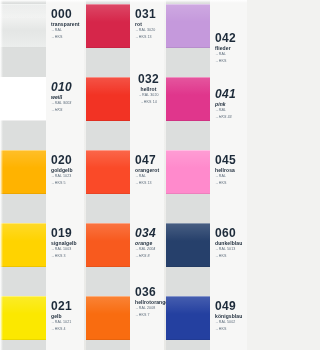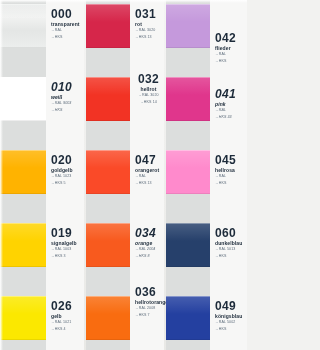--- a/index.html
+++ b/index.html
@@ -131,21 +131,21 @@
             <div class="ref"><span class="arrow">→</span><span>RAL 1023</span></div>
             <div class="ref"><span class="arrow">→</span><span>HKS 5</span></div>
           </div>
           <div class="label" style="top: 229px;">
             <div class="code">019</div>
             <div class="name">signalgelb</div>
             <div class="ref"><span class="arrow">→</span><span>RAL 1003</span></div>
             <div class="ref"><span class="arrow">→</span><span>HKS 3</span></div>
           </div>
           <div class="label" style="top: 302px;">
-            <div class="code">026</div>
+            <div class="code">021</div>
             <div class="name">gelb</div>
             <div class="ref"><span class="arrow">→</span><span>RAL 1021</span></div>
             <div class="ref"><span class="arrow">→</span><span>HKS 4</span></div>
           </div>
         </div>
     </div>
 
     <div class="group g2">
       <div class="swatchcol" id="sw2">
           <div class="swatch gloss" style="top: 4px; height: 44px; background: rgb(214, 38, 74);"></div>

